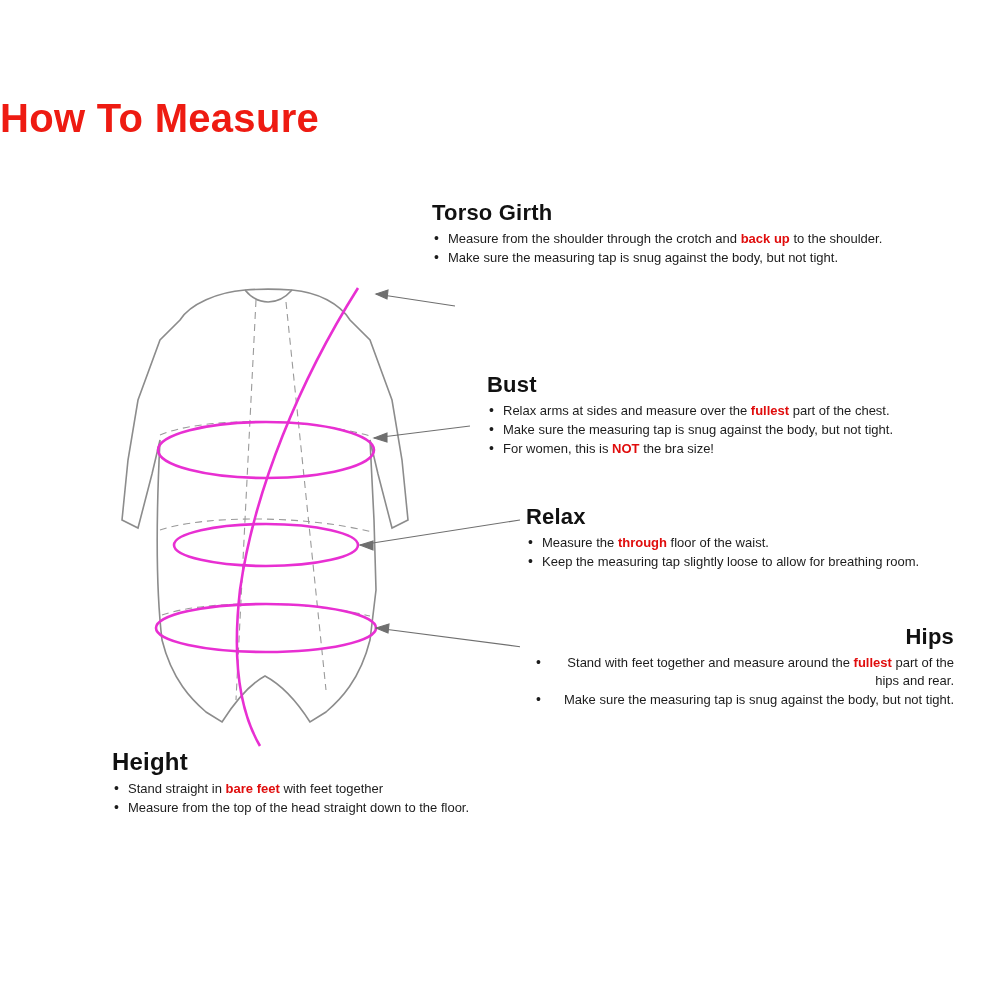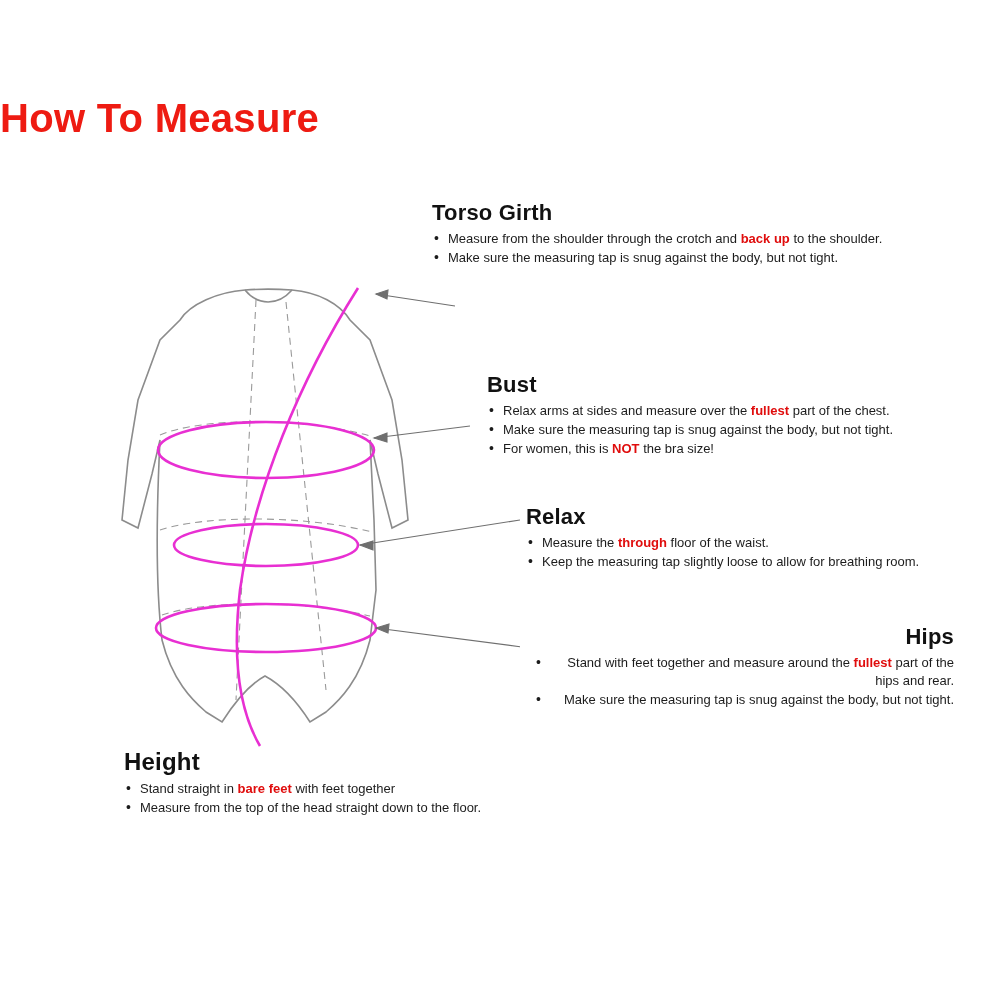--- a/index.html
+++ b/index.html
@@ -68,21 +68,21 @@
     color: #1c1c1c;
   }
   .hl {
     color: #e00d0d;
     font-weight: bold;
   }
   #blk-torso { left: 432px; top: 200px; width: 470px; }
   #blk-bust  { left: 487px; top: 372px; width: 505px; }
   #blk-waist { left: 526px; top: 504px; width: 430px; }
   #blk-hips  { left: 534px; top: 624px; width: 420px; text-align: right; }
-  #blk-height{ left: 124px; top: 748px; width: 520px; }
+  #blk-height{ left: 112px; top: 748px; width: 520px; }
   #blk-height h2 { font-size: 24px; }
 </style>
 </head>
 <body>
 
 <div id="page">
 
   <div id="title">How To Measure</div>
 
   <svg class="figure-svg" viewBox="0 0 480 520" xmlns="http://www.w3.org/2000/svg">

